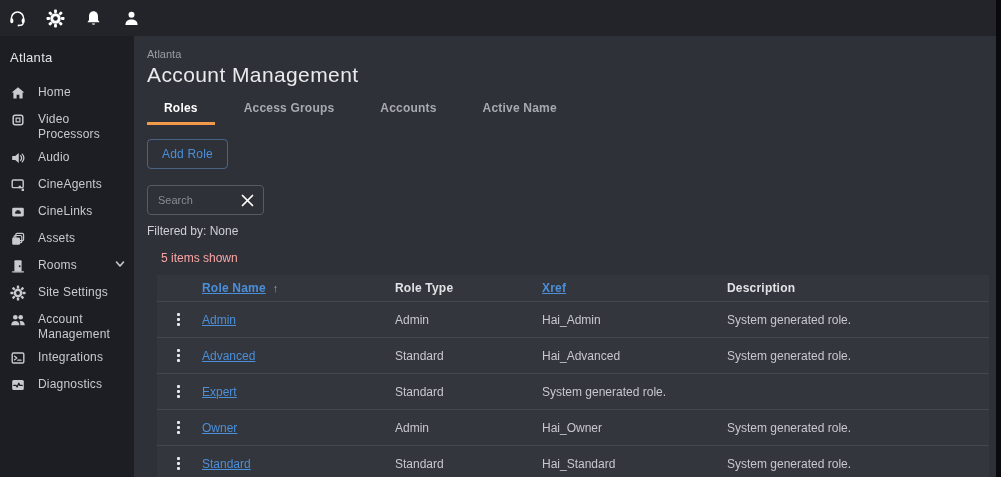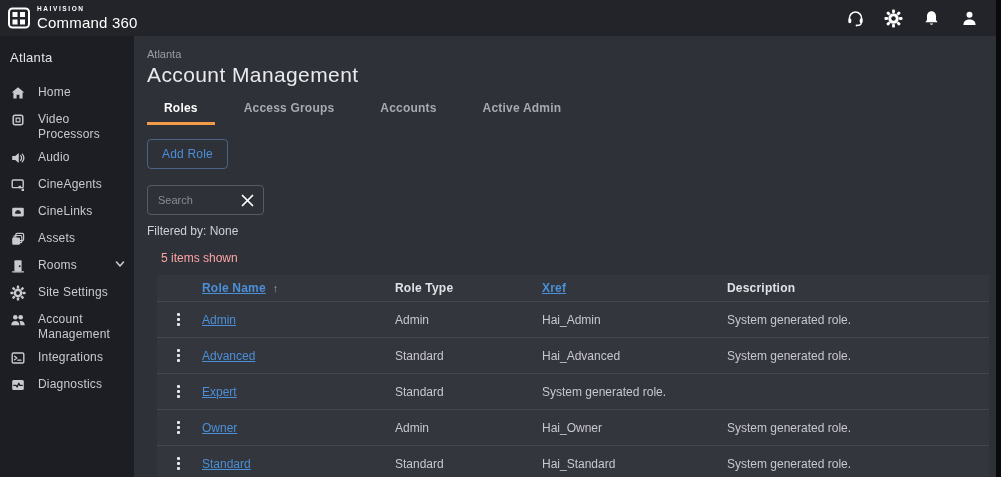--- a/index.html
+++ b/index.html
@@ -66,35 +66,20 @@
   .kebab i { width:3px; height:3px; background:#e8e9ec; border-radius:1px; }
 
   .edge-strip { position:absolute; top:0; right:0; width:5px; height:477px; background:#0a0a0c; z-index:10; }
 </style>
 </head>
 <body>
 
 <div class="app">
 
   <div class="topbar">
-    <div class="brand">
-      <span class="brand-logo">
-        <svg viewBox="0 0 22 22">
-            <rect x="1" y="1.5" width="20" height="19" rx="3.5" fill="none" stroke="#fff" stroke-width="2"></rect>
-            <rect x="4.5" y="5" width="5" height="5" fill="#fff"></rect>
-            <rect x="12" y="5" width="5" height="5" fill="#fff"></rect>
-            <rect x="4.5" y="12.5" width="5" height="5" fill="#fff"></rect>
-            <rect x="12" y="12.5" width="5" height="5" fill="#fff"></rect>
-          </svg>
-      </span>
-      <span class="brand-text">
-        <span class="brand-small">HAIVISION</span>
-        <span class="brand-large">Command 360</span>
-      </span>
-    </div>
     <div class="topbar-icons" id="topbar-icons">
         <span class="topbar-icon">
           <svg viewBox="0 0 19 19">
             <path d="M3.4 10.5 V9.2 A6.1 6.1 0 0 1 15.6 9.2 V10.5" fill="none" stroke="#fff" stroke-width="1.5"></path>
             <rect x="2.3" y="9.6" width="3" height="4.6" rx="1.4" fill="#fff"></rect>
             <rect x="13.7" y="9.6" width="3" height="4.6" rx="1.4" fill="#fff"></rect>
             <path d="M15.2 14 C15.2 15.6 13.4 16.4 11.2 16.4" fill="none" stroke="#fff" stroke-width="1.4" stroke-linecap="round"></path>
             <circle cx="10.6" cy="16.4" r="1" fill="#fff"></circle>
           </svg>
         </span>
@@ -296,21 +281,21 @@
 
           <div class="tab">
             <span>Access Groups</span>
           </div>
 
           <div class="tab">
             <span>Accounts</span>
           </div>
 
           <div class="tab">
-            <span>Active Admin</span>
+            <span>Active Name</span>
           </div>
 
       </div>
 
       <button class="add-btn">Add Role</button>
 
       <div class="search-wrap">
         <input class="search-input" type="text" placeholder="Search" style="">
         <span class="search-clear">
           <svg viewBox="0 0 13 13">

